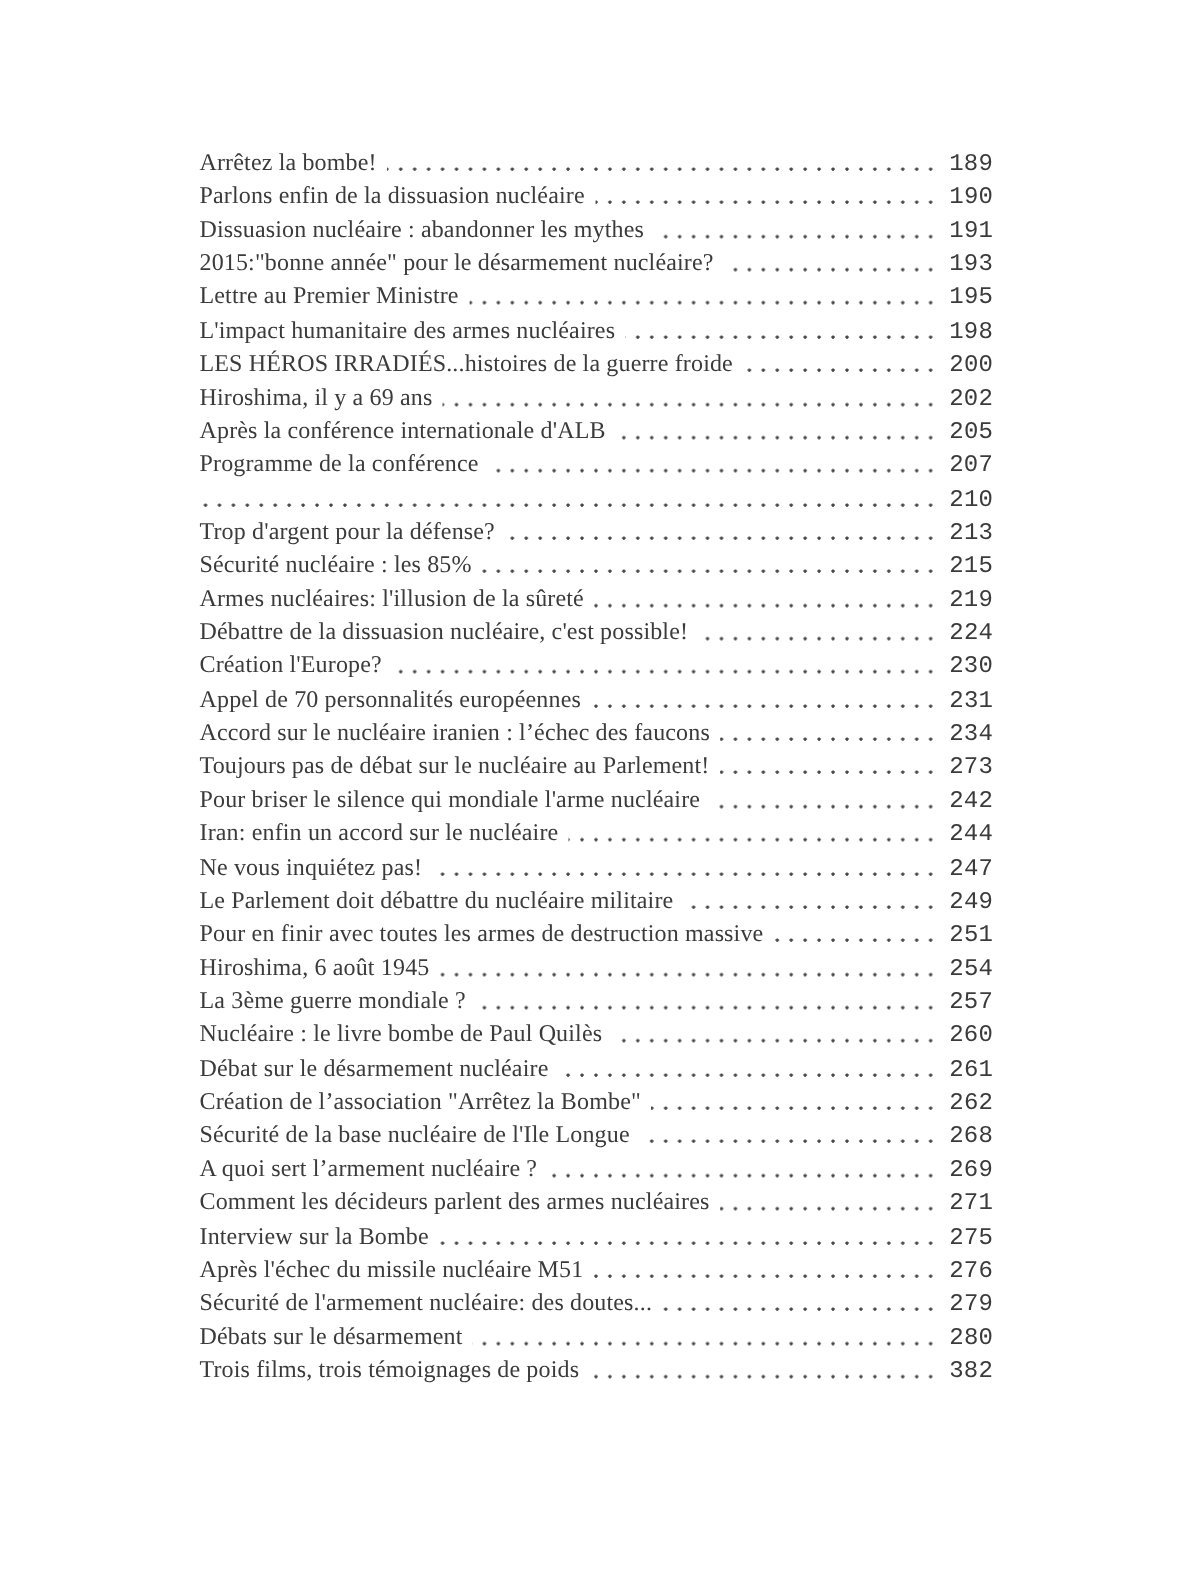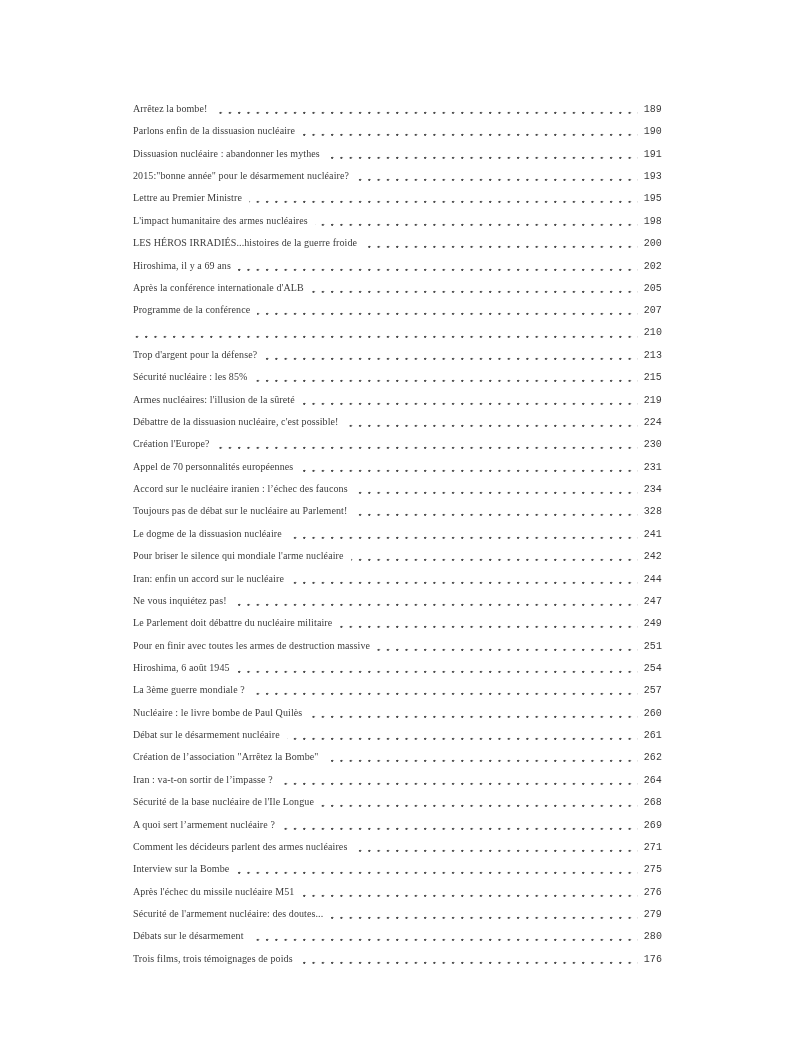--- a/index.html
+++ b/index.html
@@ -24,21 +24,21 @@
     left: 133px;
     top: 98px;
     width: 529px;
   }
   .toc-row {
     display: flex;
     justify-content: space-between;
     align-items: baseline;
     height: 22.36px;
     line-height: 22.36px;
-    font-size: 10px;
+    font-size: 16px;
     color: #3b3b3b;
     letter-spacing: 0.1px;
     
     background-image: radial-gradient(circle at 4px 15px, #484848 0.9px, rgba(0,0,0,0) 1.35px);
     background-size: 9.3px 22.36px;
     background-repeat: repeat-x;
   }
   .toc-title {
     background: #ffffff;
     padding-right: 7px;
@@ -141,26 +141,21 @@
         <span class="toc-page">231</span>
       </div>
       <div class="toc-row">
         <span class="toc-title">Accord sur le nucléaire iranien : l’échec des faucons</span>
         <span></span>
         <span class="toc-page">234</span>
       </div>
       <div class="toc-row">
         <span class="toc-title">Toujours pas de débat sur le nucléaire au Parlement!</span>
         <span></span>
-        <span class="toc-page">328</span>
-      </div>
-      <div class="toc-row">
-        <span class="toc-title">Le dogme de la dissuasion nucléaire</span>
-        <span></span>
-        <span class="toc-page">241</span>
+        <span class="toc-page">273</span>
       </div>
       <div class="toc-row">
         <span class="toc-title">Pour briser le silence qui mondiale l'arme nucléaire</span>
         <span></span>
         <span class="toc-page">242</span>
       </div>
       <div class="toc-row">
         <span class="toc-title">Iran: enfin un accord sur le nucléaire</span>
         <span></span>
         <span class="toc-page">244</span>
@@ -199,25 +194,20 @@
         <span class="toc-title">Débat sur le désarmement nucléaire</span>
         <span></span>
         <span class="toc-page">261</span>
       </div>
       <div class="toc-row">
         <span class="toc-title">Création de l’association "Arrêtez la Bombe"</span>
         <span></span>
         <span class="toc-page">262</span>
       </div>
       <div class="toc-row">
-        <span class="toc-title">Iran : va-t-on sortir de l’impasse ?</span>
-        <span></span>
-        <span class="toc-page">264</span>
-      </div>
-      <div class="toc-row">
         <span class="toc-title">Sécurité de la base nucléaire de l'Ile Longue</span>
         <span></span>
         <span class="toc-page">268</span>
       </div>
       <div class="toc-row">
         <span class="toc-title">A quoi sert l’armement nucléaire ?</span>
         <span></span>
         <span class="toc-page">269</span>
       </div>
       <div class="toc-row">
@@ -241,16 +231,16 @@
         <span class="toc-page">279</span>
       </div>
       <div class="toc-row">
         <span class="toc-title">Débats sur le désarmement</span>
         <span></span>
         <span class="toc-page">280</span>
       </div>
       <div class="toc-row">
         <span class="toc-title">Trois films, trois témoignages de poids</span>
         <span></span>
-        <span class="toc-page">176</span>
+        <span class="toc-page">382</span>
       </div>
     </nav>
 </div>
 
 </body></html>

